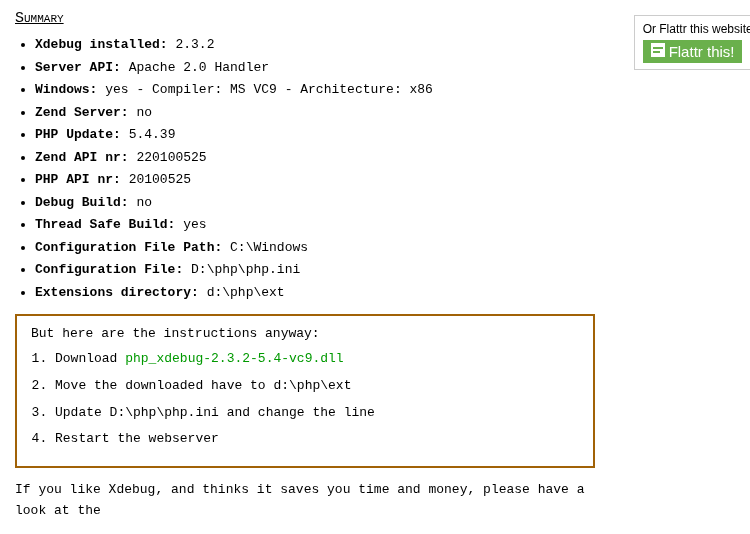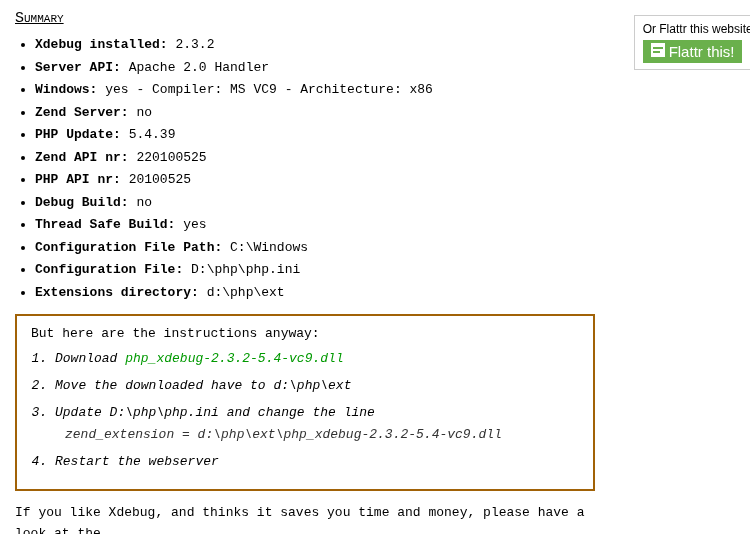--- a/index.html
+++ b/index.html
@@ -85,21 +85,20 @@
       border: 2px solid #a16207;
       padding: 10px 14px;
       margin-bottom: 12px;
     }
     .instructions-box p {
       margin-bottom: 8px;
     }
     .instructions-list {
       list-style: decimal;
       padding-left: 24px;
-      font-style: italic;
     }
     .instructions-list li {
       margin-bottom: 6px;
       line-height: 1.6;
     }
     .instructions-list li .code-line {
       display: block;
       margin-top: 2px;
       padding-left: 10px;
       color: #333;
@@ -142,21 +141,20 @@
       <p>But here are the instructions anyway:</p>
       <ol class="instructions-list">
         <li>
           <span>Download </span><a class="dl-link" href="#">php_xdebug-2.3.2-5.4-vc9.dll</a>
         </li>
         <li>
           <span>Move the downloaded have to d:\php\ext</span>
         </li>
         <li>
           <span>Update D:\php\php.ini and change the line</span>
-          <span class="code-line">zend_extension = d:\php\ext\php_xdebug-2.3.2-5.4-vc9.dll</span>
         </li>
         <li>
           <span>Restart the webserver</span>
         </li>
       </ol>
     </div>
 
     <p class="footer-note">
       <span>If you like Xdebug, and thinks it saves you time and money, please have a look at the </span>
     </p>

